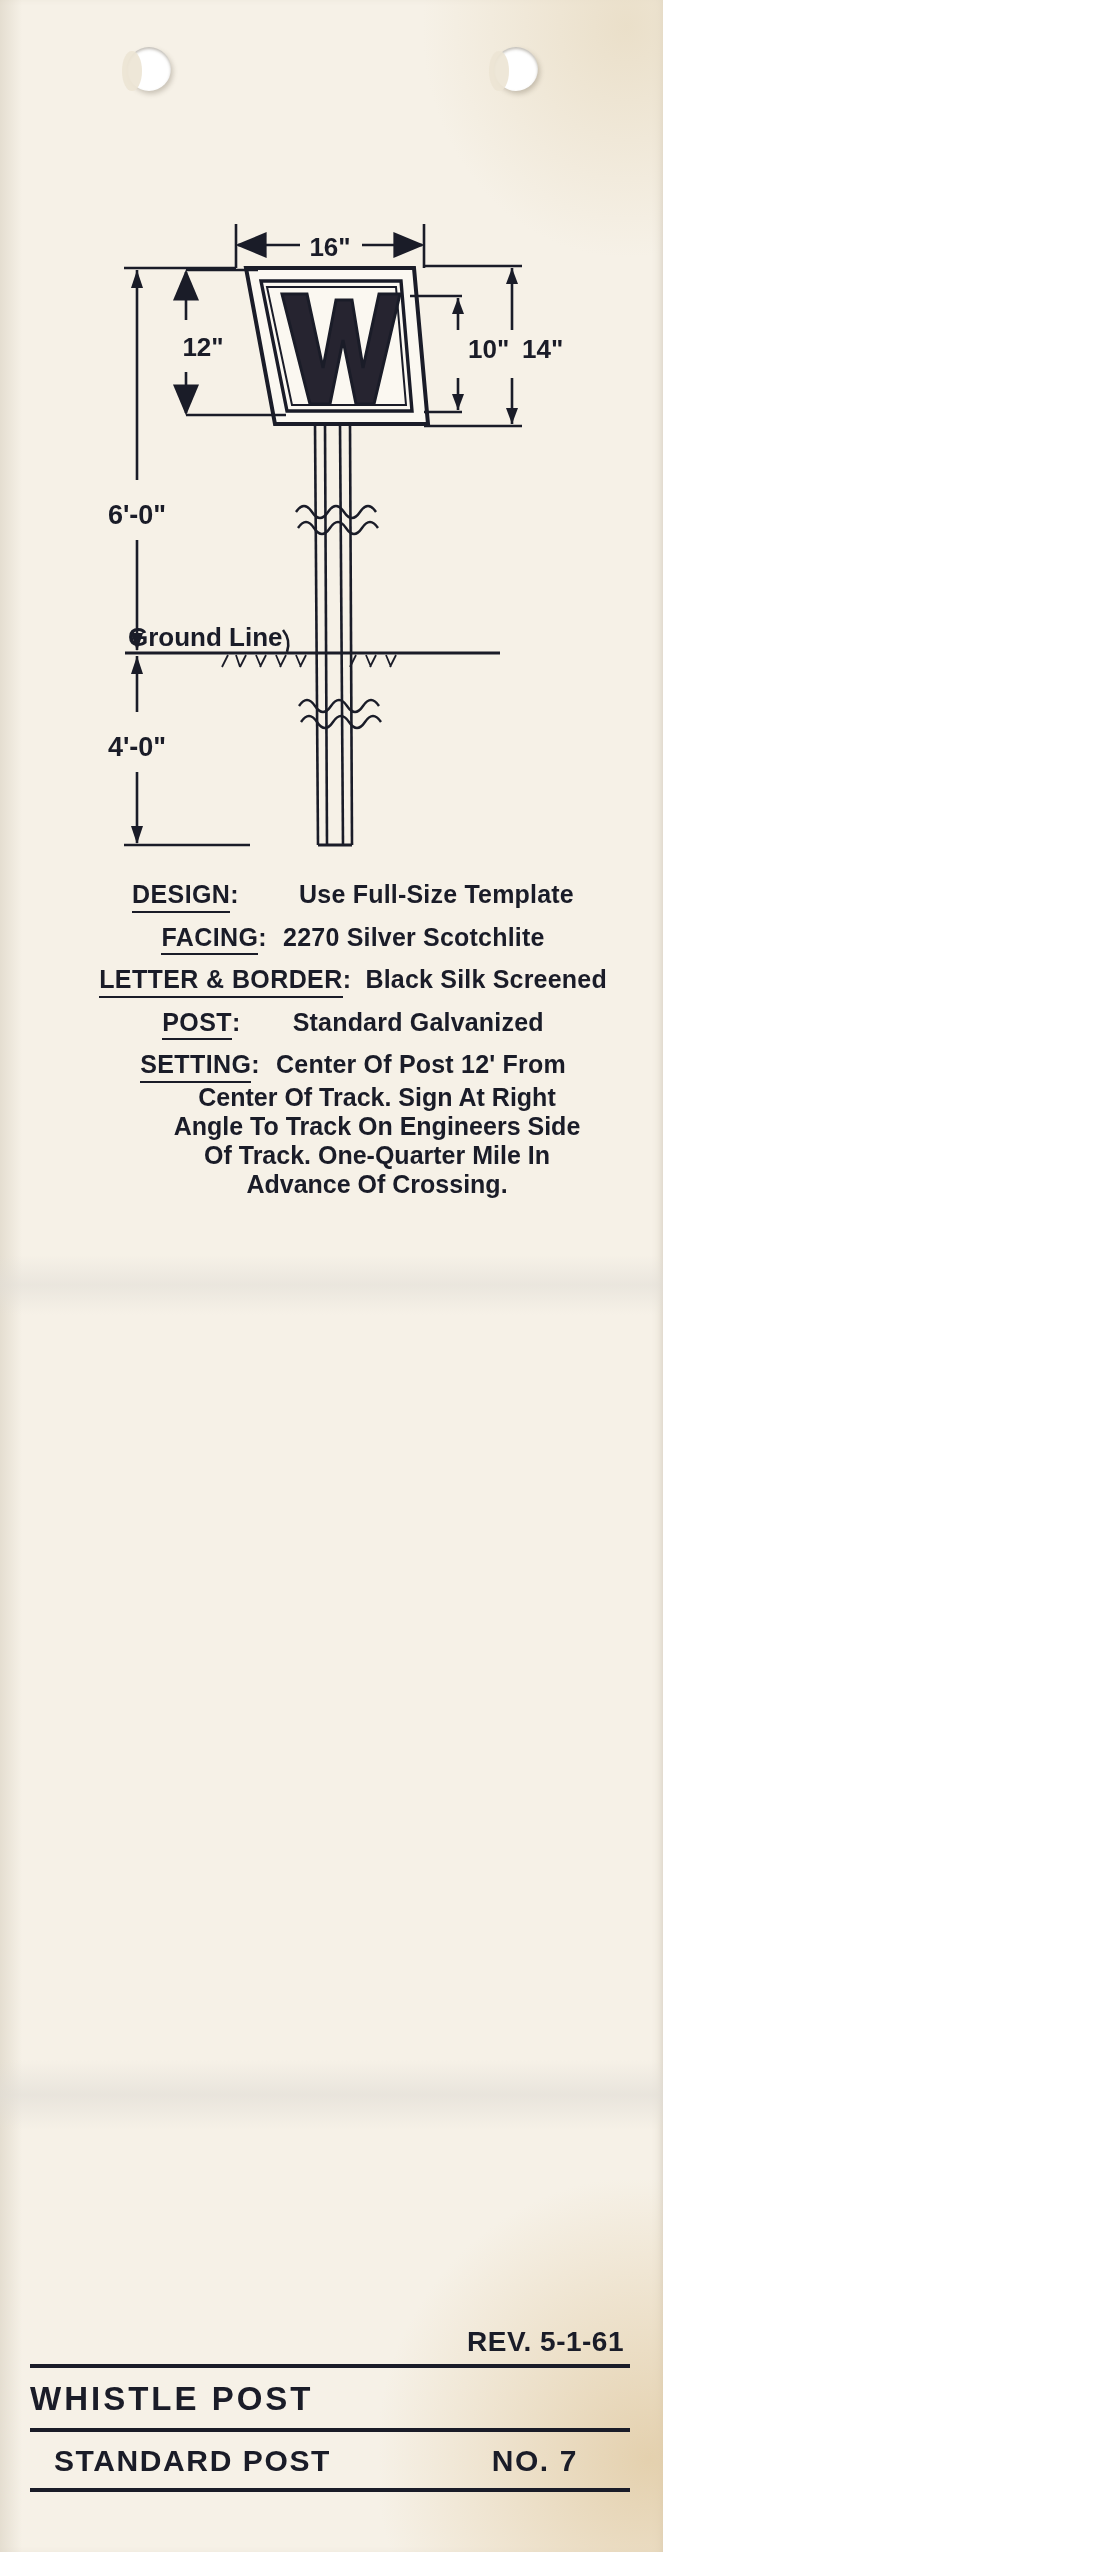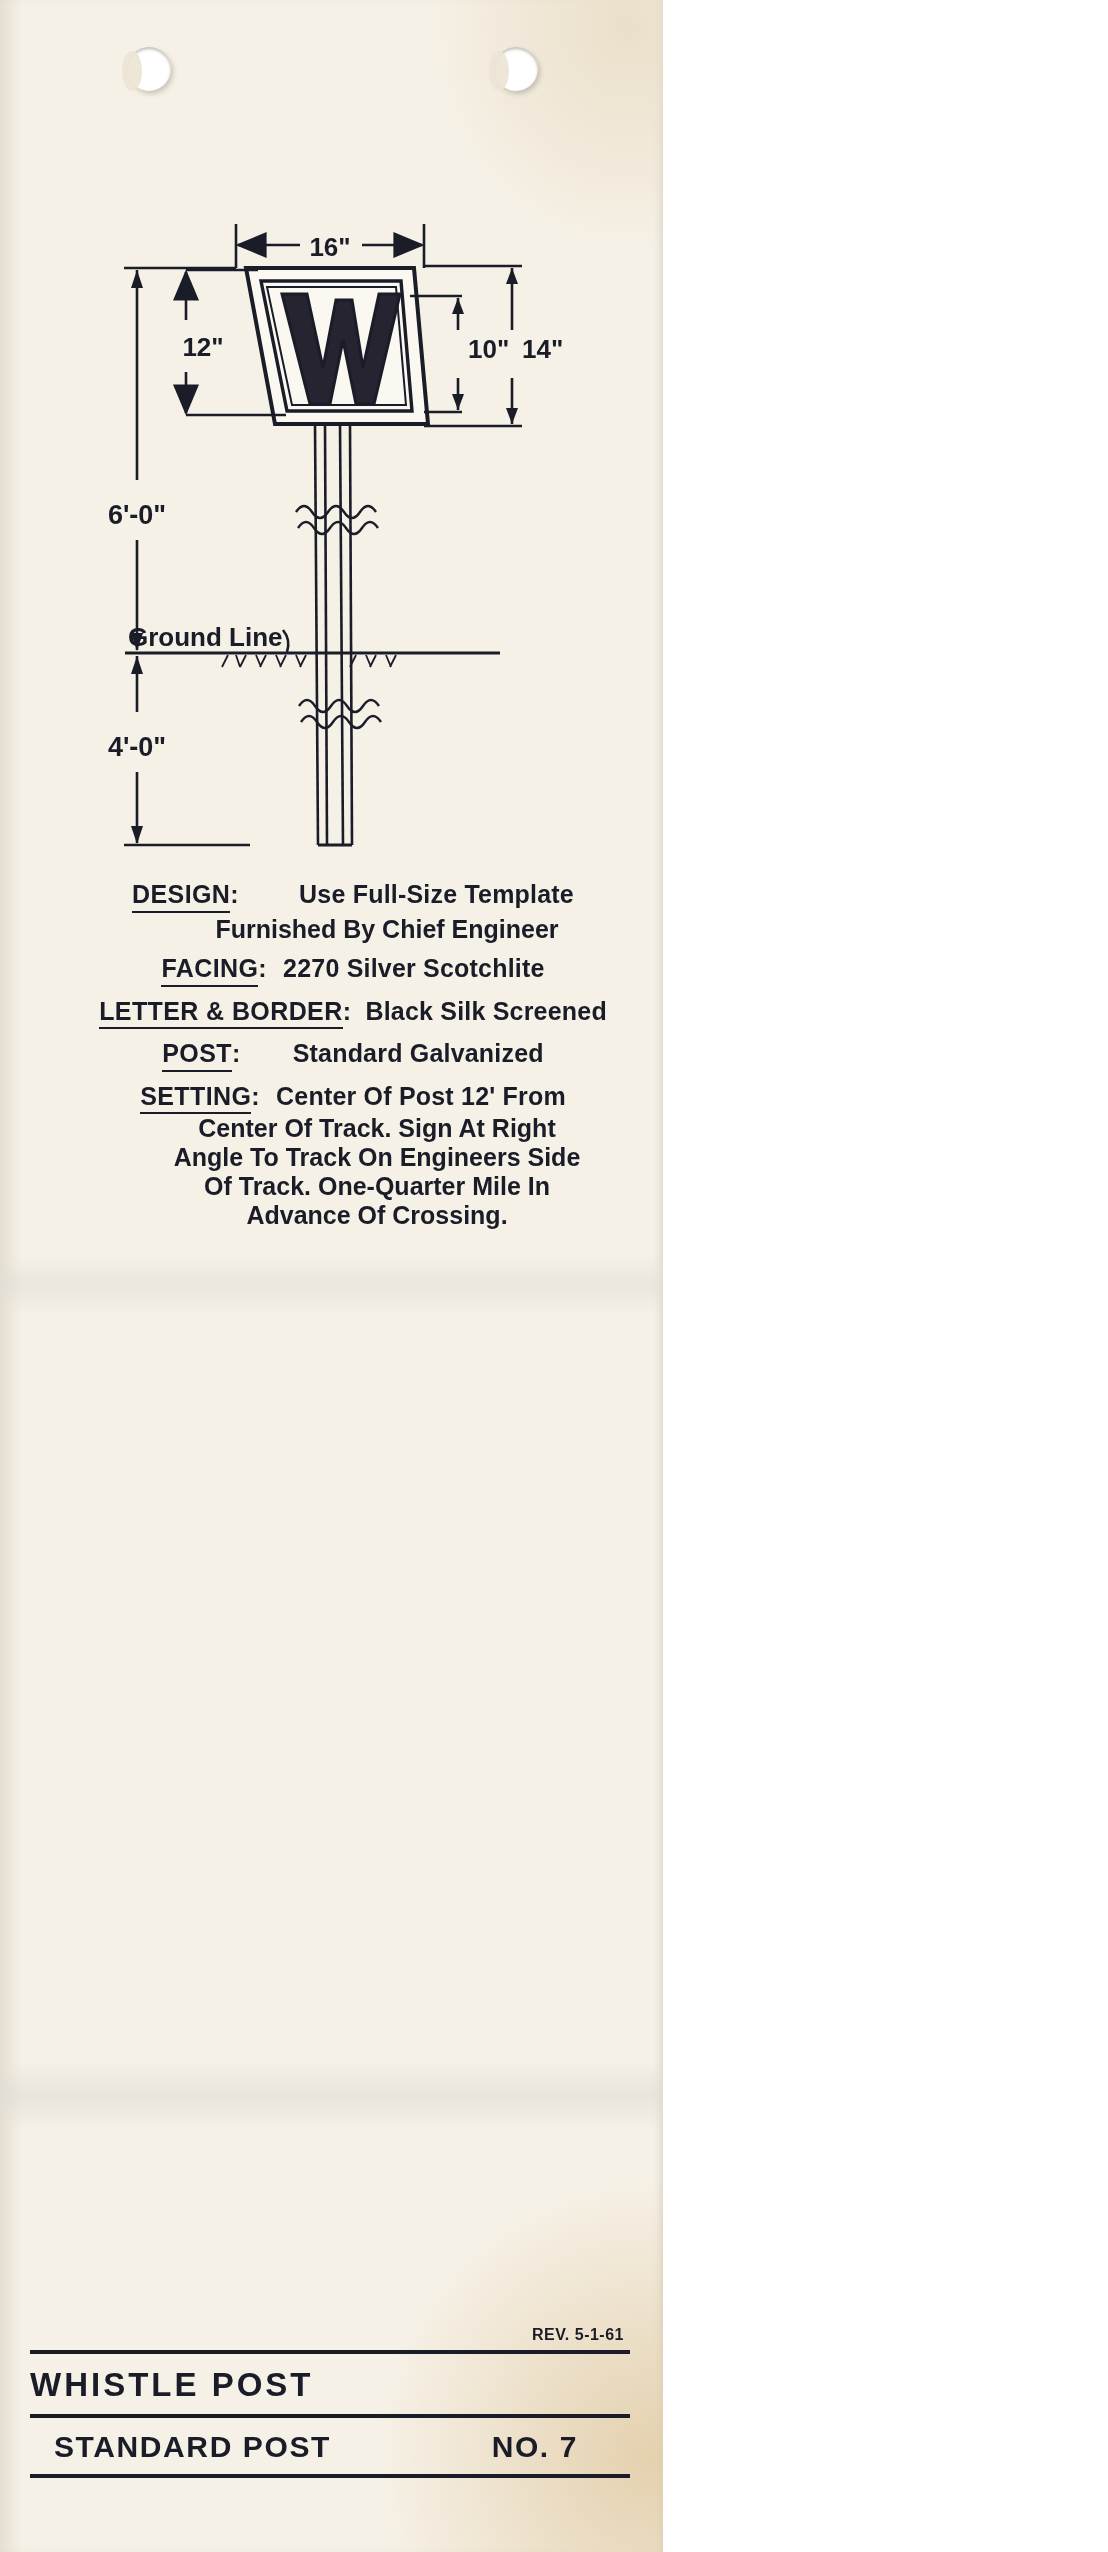--- a/index.html
+++ b/index.html
@@ -142,21 +142,21 @@
   
   #titleblock {
     position: absolute;
     left: 30px;
     top: 2326px;
     width: 600px;
     color: #1a1c28;
   }
   #rev-line {
     text-align: right;
-    font-size: 16px;
+    font-size: 28px;
     font-weight: 700;
     letter-spacing: .5px;
     padding-right: 6px;
     margin-bottom: 6px;
   }
   .rule {
     height: 4px;
     background: #1a1c28;
     width: 100%;
   }
@@ -333,21 +333,20 @@
         </g>
       <text x="137" y="756" text-anchor="middle" font-family="'Liberation Sans',sans-serif" font-size="27" font-weight="700" fill="#1a1c28">4'-0"</text>
     </svg>
   </div>
 
   <div id="specs">
 
     <div class="spec-row">
       <span class="spec-label">DESIGN</span><span class="spec-colon">:</span>
       <span class="spec-value val-indent-1">Use Full-Size Template</span>
-      <span class="spec-line2">Furnished By Chief Engineer</span>
     </div>
 
 
     <div class="spec-row">
       <span class="spec-label">FACING</span><span class="spec-colon">:</span>
       <span class="spec-value val-indent-3">2270 Silver Scotchlite</span>
     </div>
 
     <div class="spec-row">
       <span class="spec-label">LETTER &amp; BORDER</span><span class="spec-colon">:</span>

